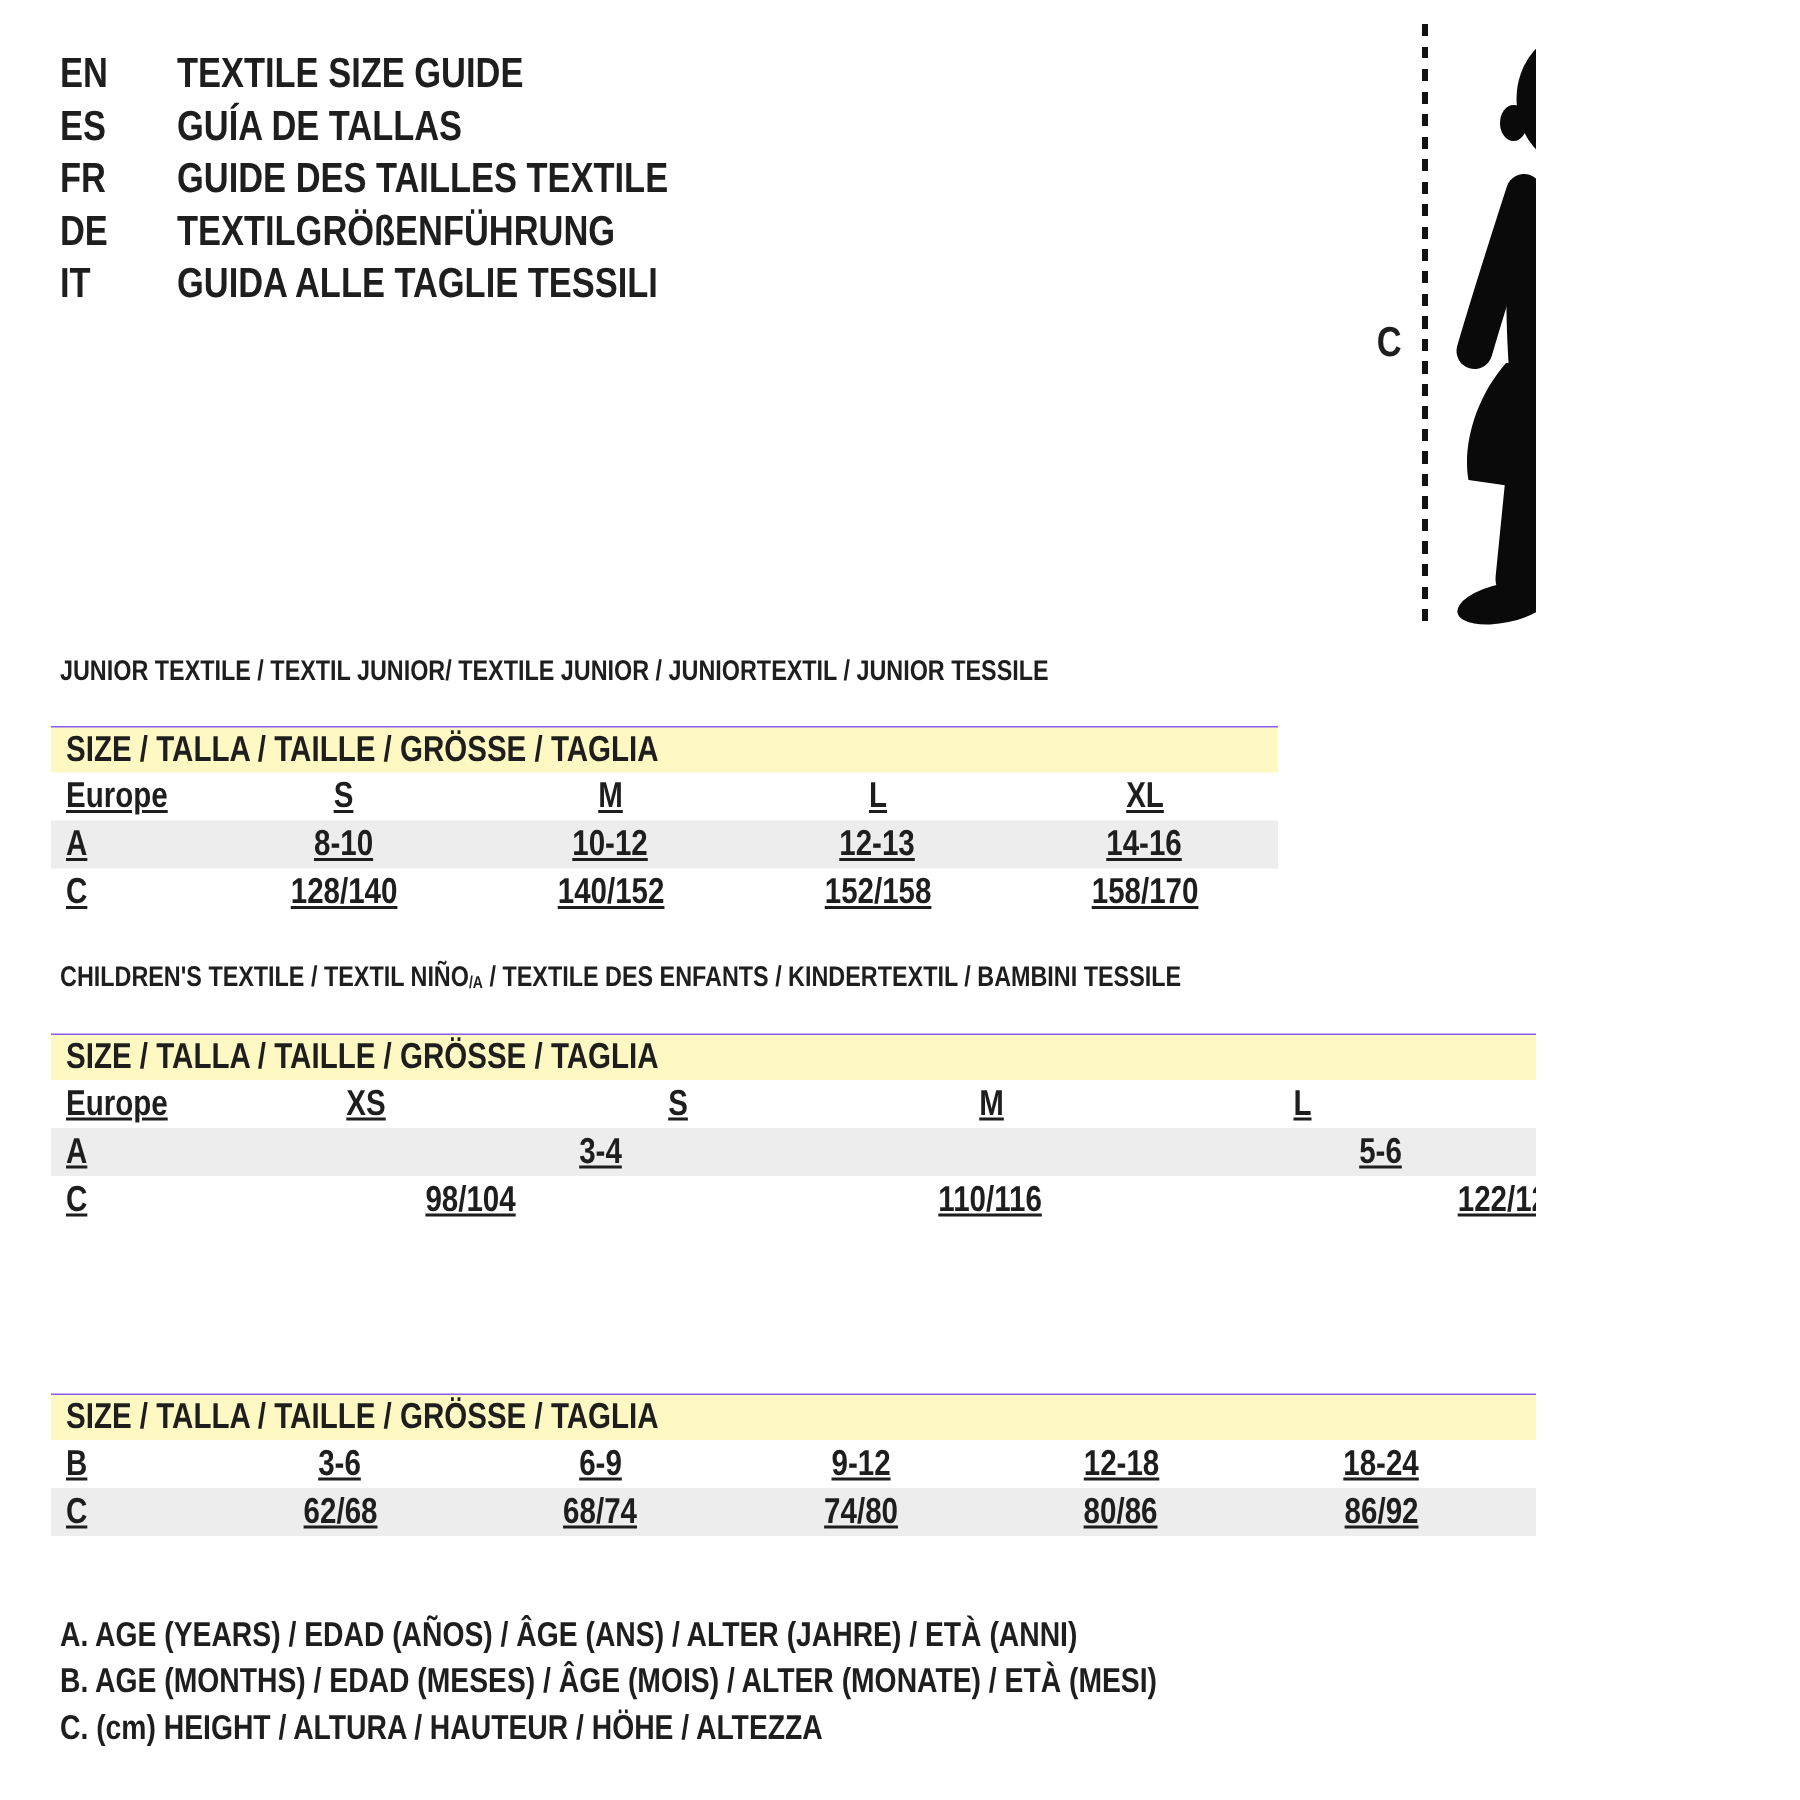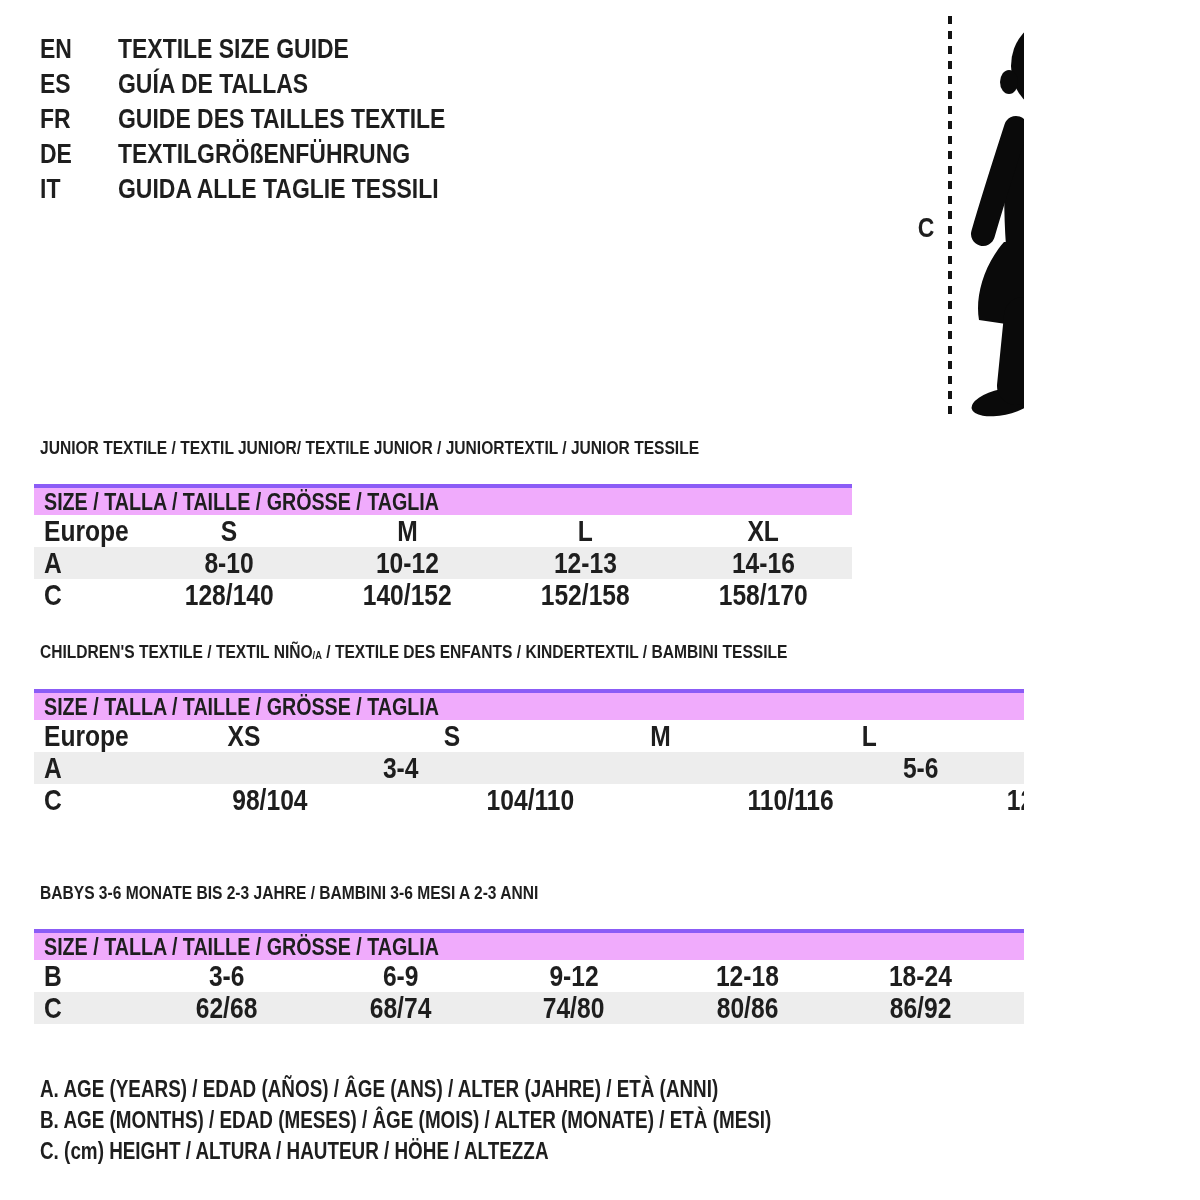--- a/index.html
+++ b/index.html
@@ -22,29 +22,29 @@
     background:repeating-linear-gradient(to bottom,#121212 0 8px,transparent 8px 15px);}
   .c-label{position:absolute;left:916px;top:212px;font-size:28px;}
   .baby{position:absolute;left:962px;top:14px;width:174px;height:406px;}
 
   
   .sect-title{position:absolute;left:40px;font-size:19px;white-space:nowrap;}
   .t-jr{top:437px}.t-ch{top:641px}.t-bb1{top:849px}.t-bb2{top:882px}
   .sub{font-size:0.6em;vertical-align:-0.12em;}
 
   
-  .bar{position:absolute;left:34px;height:31px;background:#f0abfc;
+  .bar{position:absolute;left:34px;height:31px;background:#fef9c3;
     display:flex;align-items:center;padding-left:10px;box-sizing:border-box;
-    font-size:24px;border-top:4px solid #8b5cf6;}
+    font-size:24px;border-top:1px solid #8b5cf6;}
   .jr-bar{top:484px;width:818px}
   .ch-bar{top:689px;width:1147px}
   .bb-bar{top:929px;width:1147px}
 
   .trow{position:absolute;left:34px;height:32px;display:flex;align-items:stretch;
-    box-sizing:border-box;font-size:30px;}
+    box-sizing:border-box;font-size:24px;text-decoration:underline;}
   .trow .c0{width:106px;padding-left:10px;box-sizing:border-box;display:flex;align-items:center;}
   .trow .cell{flex:1;display:flex;justify-content:center;align-items:center;}
   .stripe{background:#ededed;}
   .w-jr{width:818px}.w-wide{width:1147px}
   .jr-r0{top:515px}.jr-r1{top:547px}.jr-r2{top:579px}
   .ch-r0{top:720px}.ch-r1{top:752px}.ch-r2{top:784px}
   .bb-r0{top:960px}.bb-r1{top:992px}
 
   
   .legend-line{position:absolute;left:40px;font-size:23px;white-space:nowrap;}
@@ -195,33 +195,27 @@
       </div>
   </div>
   <div class="trow ch-r2 w-wide">
     <div class="c0">
         <span class="cx lo">C</span>
       </div>
     <div class="cell">
         <span class="cx">98/104</span>
       </div>
     <div class="cell">
-        <span class="cx">104/110</span>
-      </div>
-    <div class="cell">
         <span class="cx">110/116</span>
       </div>
     <div class="cell">
         <span class="cx">122/128</span>
       </div>
   </div>
 
-  <div class="sect-title t-bb2">
-    <span class="cx lo">BABYS 3-6 MONATE BIS 2-3 JAHRE / BAMBINI 3-6 MESI A 2-3 ANNI</span>
-  </div>
   <div class="bar bb-bar">
     <span class="cx lo">SIZE / TALLA / TAILLE / GRÖSSE / TAGLIA</span>
   </div>
   <div class="trow bb-r0 w-wide">
     <div class="c0">
         <span class="cx lo">B</span>
       </div>
     <div class="cell">
         <span class="cx">3-6</span>
       </div>

